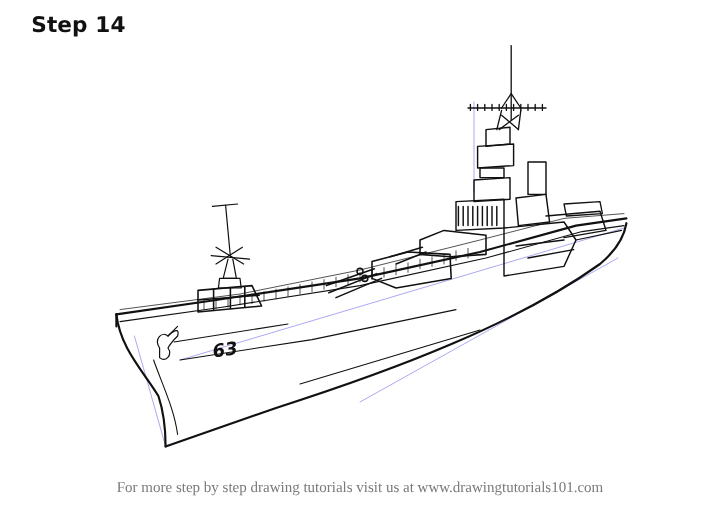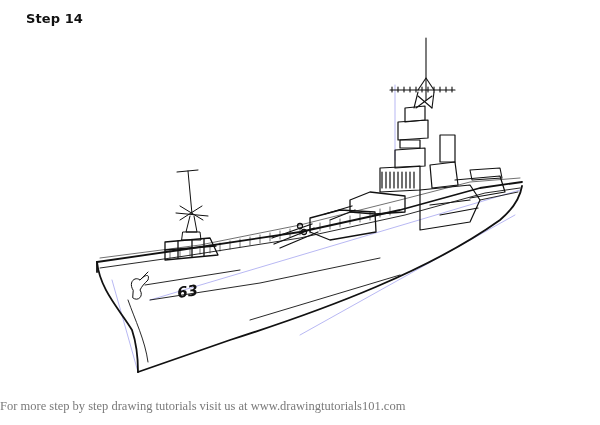--- a/index.html
+++ b/index.html
@@ -1,19 +1,19 @@
 <!DOCTYPE html>
 <html><head>
   <meta charset="utf-8">
   <style>
     html, body { margin: 0; padding: 0; background: #ffffff; }
     body { width: 600px; height: 425px; position: relative; overflow: hidden; font-family: "Liberation Sans", sans-serif; }
-    .step-title { position: absolute; left: 26px; top: 11px; font-family: "DejaVu Sans", sans-serif; font-weight: bold; font-size: 13px; color: #111; letter-spacing: 0.1px; }
+    .step-title { position: absolute; left: 26px; top: 11px; font-family: "DejaVu Sans", sans-serif; font-weight: bold; font-size: 18px; color: #111; letter-spacing: 0.1px; }
     .drawing { position: absolute; left: 0; top: 0; width: 600px; height: 425px; }
-    .footer { position: absolute; left: 0; width: 600px; top: 399px; font-family: "Liberation Serif", serif; font-size: 12.5px; color: #7a7a7a; }
+    .footer { position: absolute; left: 0; width: 600px; top: 399px; text-align: center; font-family: "Liberation Serif", serif; font-size: 12.5px; color: #7a7a7a; }
   </style>
 </head>
 <body>
 
 <div class="step-title">Step 14</div>
 
 <svg class="drawing" viewBox="0 0 600 425" xmlns="http://www.w3.org/2000/svg" fill="none" stroke="#111" stroke-linecap="round" stroke-linejoin="round">
 
   <g stroke="#9a9aee" stroke-width="0.7">
     <path d="M112 280 L138 372"></path>

